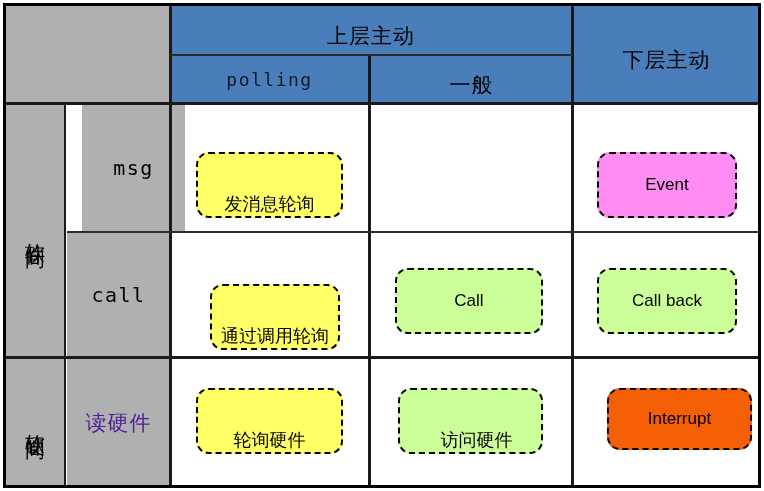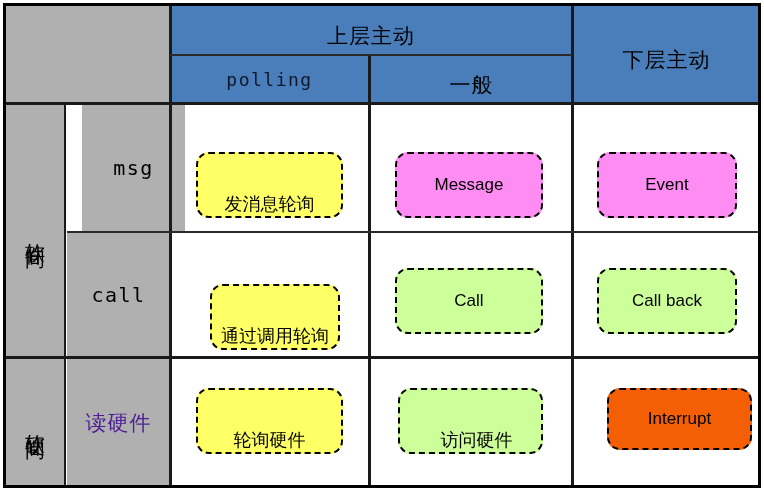--- a/index.html
+++ b/index.html
@@ -185,23 +185,20 @@
   <div class="hline" style="left:5px; top:102px; width:754px; height:3px;"></div>
 
   <div class="hline-thin" style="left:67px; top:231px; width:692px; height:2px;"></div>
 
   <div class="hline" style="left:5px; top:356px; width:754px; height:3px;"></div>
 
   <div class="node node-yellow node-cn" style="left:196px; top:152px; width:147px; height:66px;">
     <span>发消息轮询</span>
   </div>
 
-  <div class="node node-pink" style="left:395px; top:152px; width:148px; height:66px;">
-    <span>Message</span>
-  </div>
 
   <div class="node node-pink" style="left:597px; top:152px; width:140px; height:66px;">
     <span>Event</span>
   </div>
 
   <div class="node node-yellow node-cn" style="left:196px; top:284px; width:130px; height:66px;margin-left:14px;">
     <span>通过调用轮询</span>
   </div>
 
   <div class="node node-green" style="left:395px; top:268px; width:148px; height:66px;">

